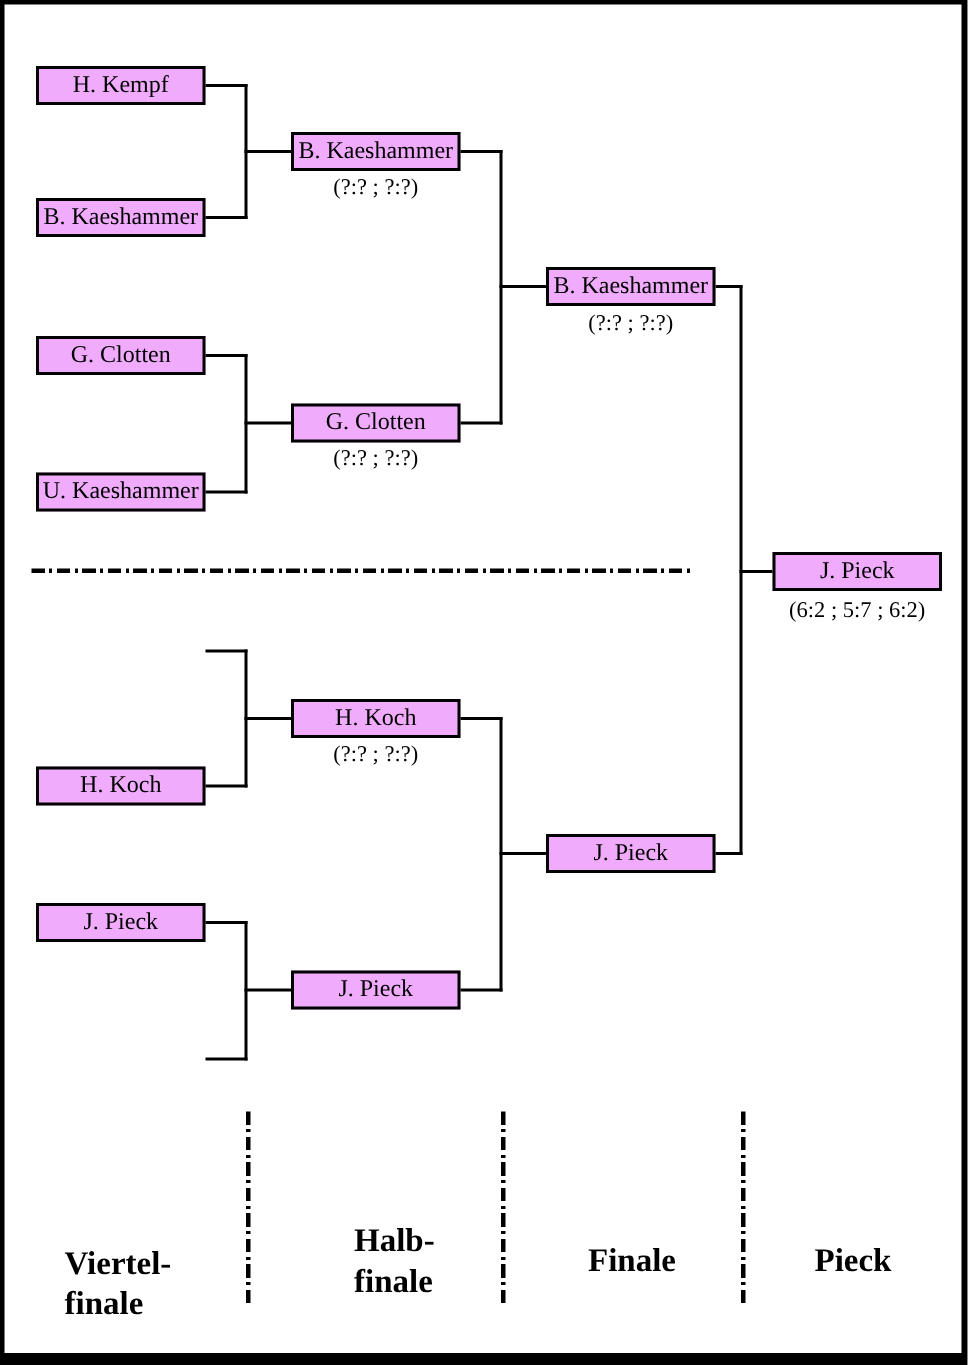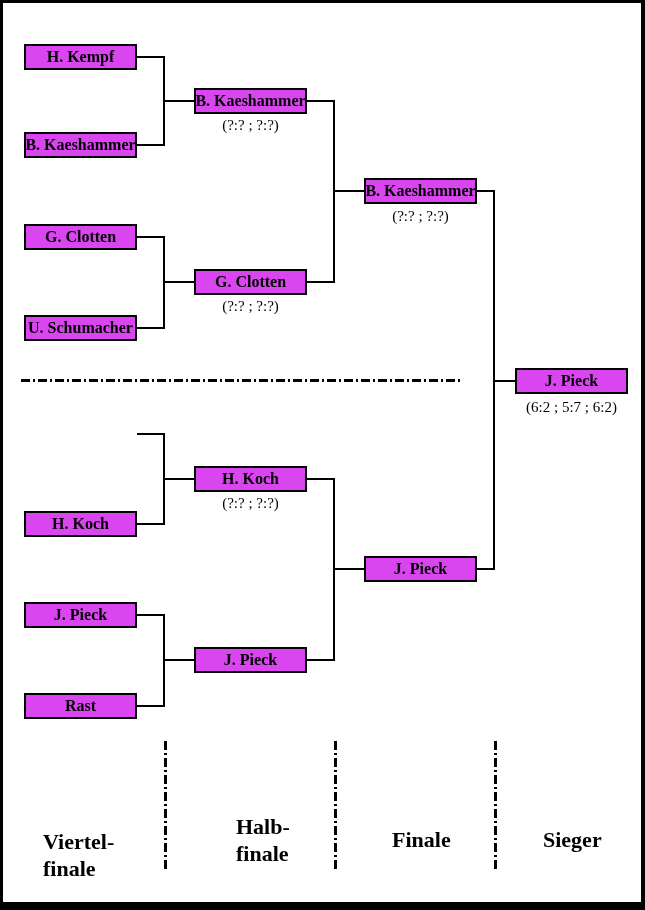--- a/index.html
+++ b/index.html
@@ -13,25 +13,24 @@
     border-bottom-width:8px;
     font-family:"Liberation Serif","DejaVu Serif",serif;
     color:#000;
     overflow:hidden;
   }
   .pbox{
     position:absolute;
     width:113px;height:26px;
     box-sizing:border-box;
     border:2px solid #000;
-    background:#d946ef;
+    background:#f0abfc;
     display:flex;align-items:center;justify-content:center;
     font-size:16px;line-height:1;
     white-space:nowrap;
-    font-weight:bold;
   }
   .score{
     position:absolute;
     width:161px;
     text-align:center;
     font-size:15px;line-height:1;
     white-space:nowrap;
   }
   .hl{position:absolute;height:2px;background:#000;}
   .vl{position:absolute;width:2px;background:#000;}
@@ -58,30 +57,27 @@
   <div class="pbox" style="left:21px;top:41px">
       <span>H. Kempf</span>
     </div>
   <div class="pbox" style="left:21px;top:129px">
       <span>B. Kaeshammer</span>
     </div>
   <div class="pbox" style="left:21px;top:221px">
       <span>G. Clotten</span>
     </div>
   <div class="pbox" style="left:21px;top:312px">
-      <span>U. Schumacher</span>
+      <span>U. Kaeshammer</span>
     </div>
   <div class="pbox" style="left:21px;top:508px">
       <span>H. Koch</span>
     </div>
   <div class="pbox" style="left:21px;top:599px">
       <span>J. Pieck</span>
-    </div>
-  <div class="pbox" style="left:21px;top:690px">
-      <span>Rast</span>
     </div>
 
   <div class="pbox" style="left:191px;top:85px">
       <span>B. Kaeshammer</span>
     </div>
   <div class="score" style="left:167px;top:115px">(?:? ; ?:?)</div>
 
   <div class="pbox" style="left:191px;top:266px">
       <span>G. Clotten</span>
     </div>
@@ -149,15 +145,15 @@
   <div class="ddh" style="left:18px;top:376px;width:440px"></div>
   <div class="ddv" style="left:161px;top:738px;height:130px"></div>
   <div class="ddv" style="left:331px;top:738px;height:130px"></div>
   <div class="ddv" style="left:491px;top:738px;height:130px"></div>
 
   <div class="rlabel" style="left:40px;top:825px">Viertel-
 finale</div>
   <div class="rlabel" style="left:233px;top:810px">Halb-
 finale</div>
   <div class="rlabel" style="left:389px;top:823px">Finale</div>
-  <div class="rlabel" style="left:540px;top:823px">Sieger</div>
+  <div class="rlabel" style="left:540px;top:823px">Pieck</div>
 
 </div>
 
 </body></html>

